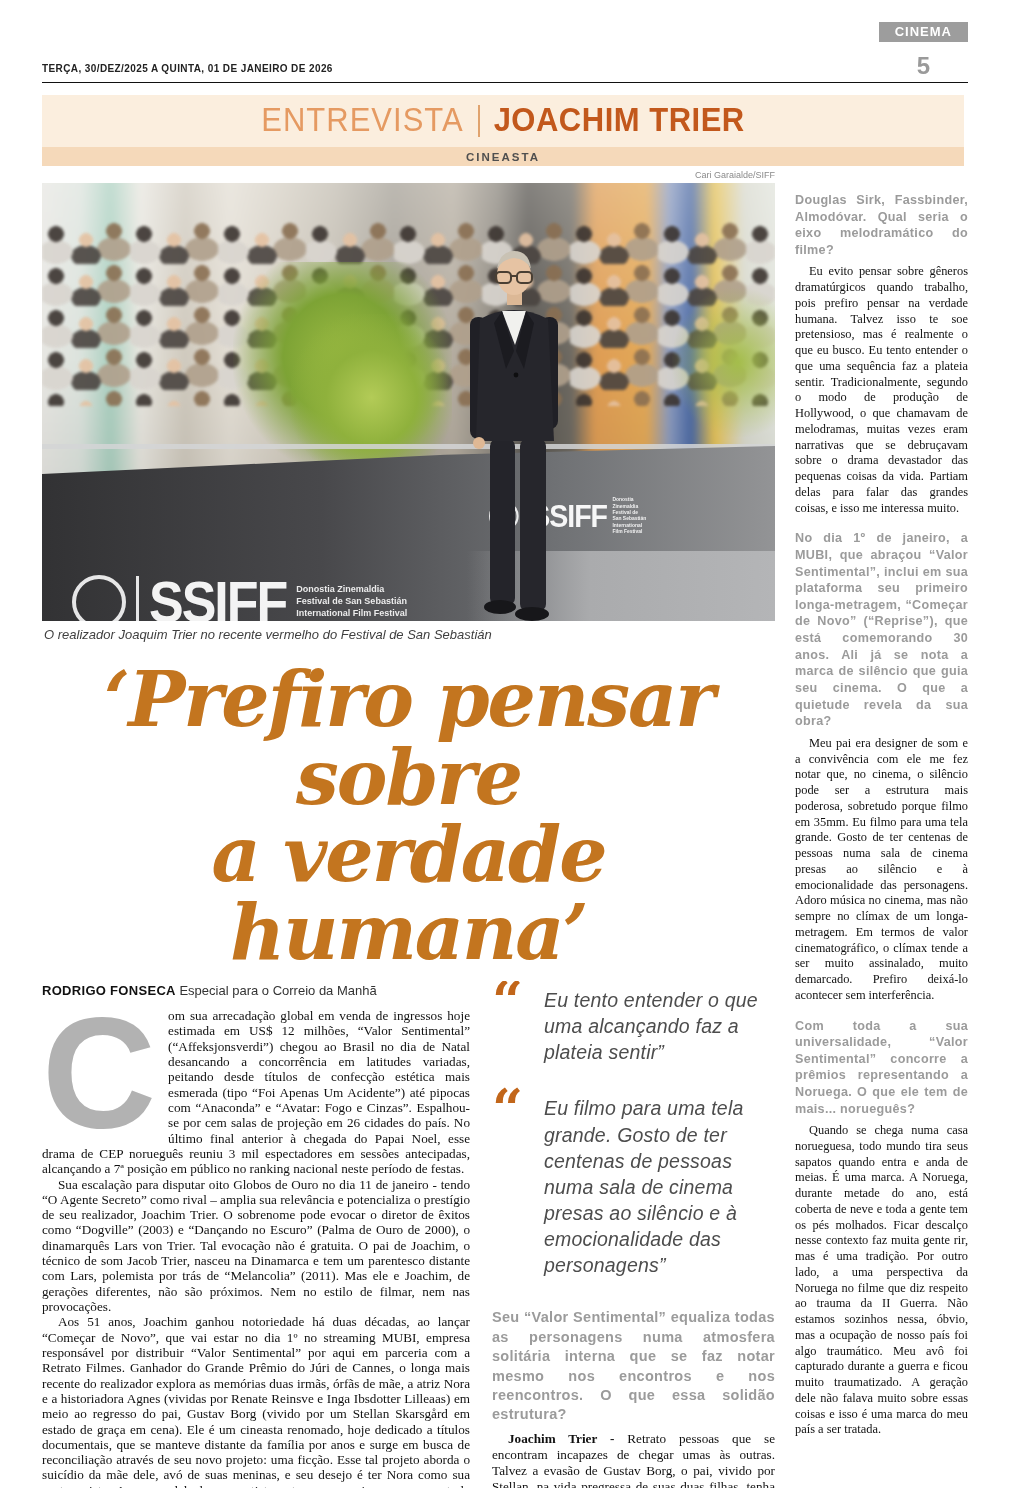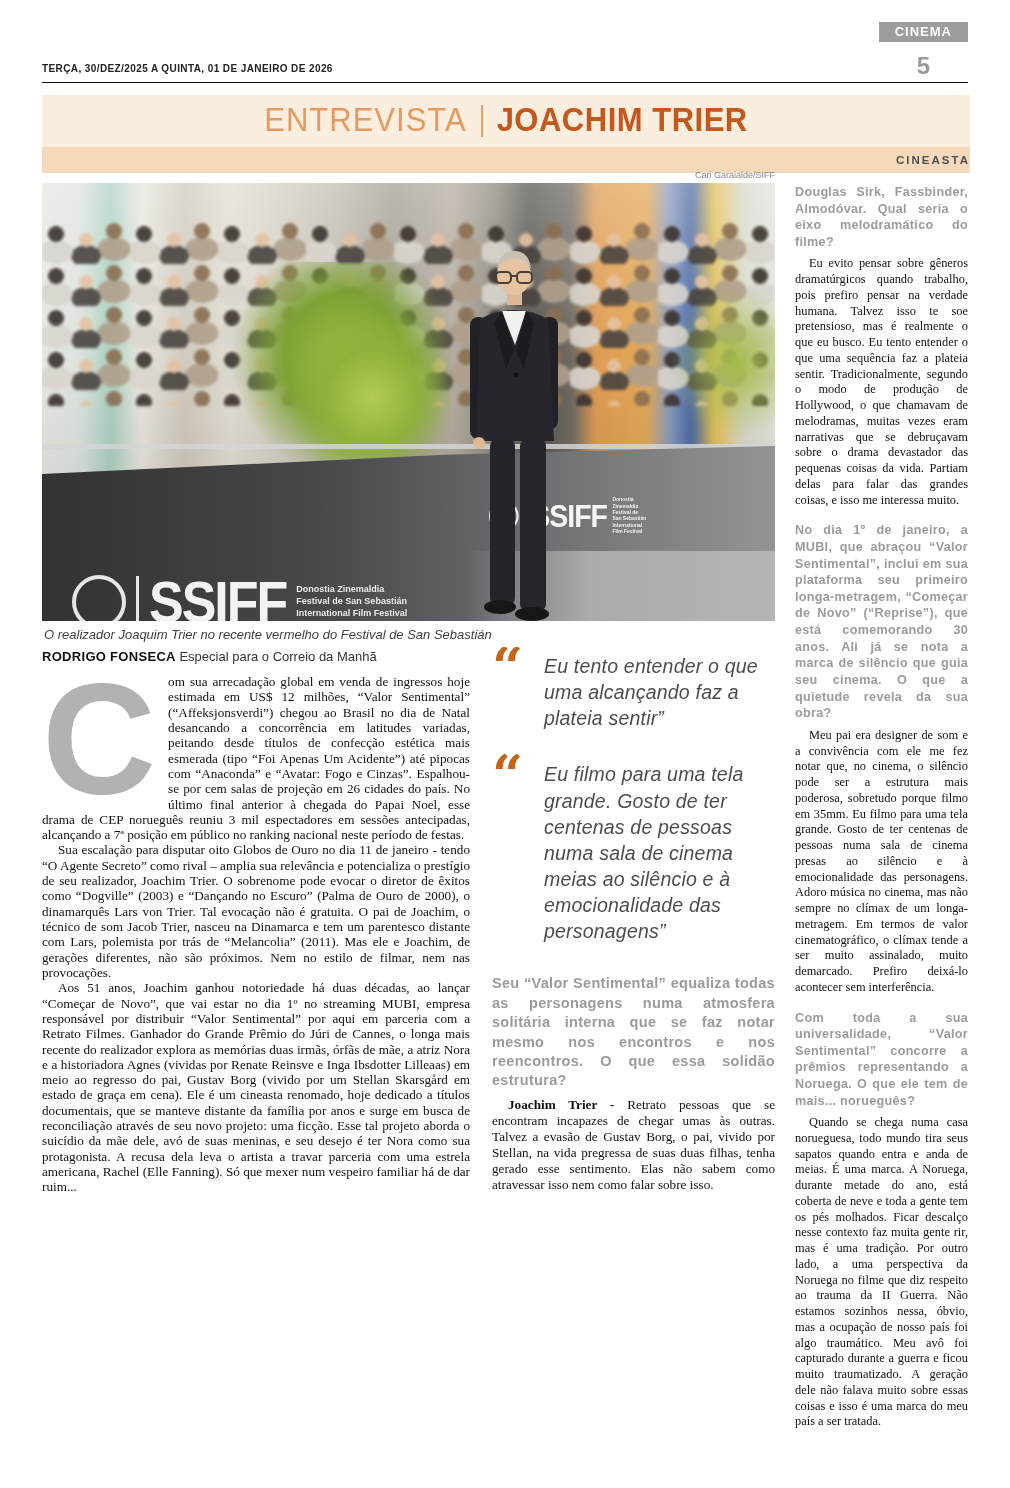--- a/index.html
+++ b/index.html
@@ -13,26 +13,26 @@
   .dateline{ font-family:"Liberation Sans",sans-serif; font-size:10px; letter-spacing:.4px;
              color:#222; font-weight:600; padding-bottom:4px; }
   .topbar-right{ display:flex; align-items:center; gap:12px;flex-direction:column; }
   .badge{ background:#9d9d9d; color:#fff; font-family:"Liberation Sans",sans-serif;
           font-weight:700; font-size:13px; letter-spacing:1px; padding:2px 16px 3px; }
   .masthead{ font-family:"DejaVu Serif",serif; font-weight:700; font-size:27px; color:#000; line-height:1; }
   .pagenum{ font-family:"Liberation Sans",sans-serif; font-size:24px; font-weight:600; color:#9a9a9a; line-height:1; }
   .rule{ position:absolute; left:42px; right:42px; top:82px; border-top:1.5px solid #111; }
 
   
-  .band{ position:absolute; left:42px; right:40px; top:95px; }
+  .band{ position:absolute; left:42px; right:46px; top:95px; }
   .band-main{ background:#fbeede; height:52px; display:flex; align-items:center; justify-content:center; gap:14px; }
   .kicker{ font-family:"Liberation Sans",sans-serif; font-size:31px; color:#e59a62; letter-spacing:1px; transform:scaleY(1.05); }
   .band-sep{ width:2px; height:32px; background:#e0a36e; }
   .subject{ font-family:"Liberation Sans",sans-serif; font-size:31px; font-weight:700; color:#c2581c; letter-spacing:.5px; transform:scaleY(1.05); }
-  .band-strip{ background:#f5d9ba; height:26px; display:flex; align-items:center; justify-content:flex-end; }
+  .band-strip{ background:#f5d9ba; height:19px; display:flex; align-items:center; justify-content:center; }
   .band-strip span{ font-family:"Liberation Sans",sans-serif; font-size:11.5px; font-weight:600; letter-spacing:2px; color:#4f4f4f; }
 
   
   .content{ position:absolute; left:42px; right:42px; top:170px; bottom:20px; display:flex; gap:20px; }
   .main{ width:733px; flex:none; }
   .col-right{ flex:1; overflow:hidden; padding-top:14px; }
 
   
   .credit{ font-family:"Liberation Sans",sans-serif; font-size:9px; color:#8a8a8a; text-align:right; height:13px; }
   .photo{ position:relative; width:733px; height:438px; overflow:hidden; background:#cfcfc9; }
@@ -97,21 +97,21 @@
   .pq-text{ font-family:"Liberation Sans",sans-serif; font-style:italic; font-weight:300; font-size:19.5px;
             line-height:1.34; color:#4d4d4d; letter-spacing:.2px; }
 
   .question{ font-family:"Liberation Sans",sans-serif; font-weight:700; color:#9b9b9b; letter-spacing:.3px;
              font-size:14.5px; line-height:1.34; margin:16px 0 6px; text-align:justify; }
   .answer{ font-size:13.2px; line-height:1.22; text-align:justify; text-indent:16px; color:#111; }
   .answer .lead{ font-weight:700; }
 
   .col-right .question{ font-size:12.6px; line-height:1.32; margin:14px 0 6px; }
   .col-right .answer{ font-size:12.4px; line-height:1.27; text-indent:14px; }
-  .col-right .question:first-child{ margin-top:0; }
+  .col-right .question:first-child{ margin-top:8px; }
 </style>
 </head>
 <body>
 
 <div class="page">
 
   <div class="topbar">
     <div class="dateline">TERÇA, 30/DEZ/2025 A QUINTA, 01 DE JANEIRO DE 2026</div>
     <div class="topbar-right">
       <span class="badge">CINEMA</span>
@@ -183,20 +183,24 @@
           <ellipse cx="82" cy="92" rx="17" ry="20" fill="#e6c3a3"></ellipse>
           <path d="M65,86 Q68,68 82,68 Q97,68 99,86 Q94,76 82,75 Q70,76 65,86 Z" fill="#c9c2b4"></path>
           <rect x="64" y="89" width="15" height="11" rx="4" fill="none" stroke="#4a3f33" stroke-width="2"></rect>
           <rect x="85" y="89" width="15" height="11" rx="4" fill="none" stroke="#4a3f33" stroke-width="2"></rect>
           <line x1="79" y1="93" x2="85" y2="93" stroke="#4a3f33" stroke-width="2"></line>
         </svg>
       </div>
 
       <div class="caption">O realizador Joaquim Trier no recente vermelho do Festival de San Sebastián</div>
 
+      <h1 class="headline">
+        <span>‘Prefiro pensar sobre</span><br>
+        <span>a verdade humana’</span>
+      </h1>
 
       <div class="columns">
 
         <div class="col-left">
           <div class="byline">
             <b>RODRIGO FONSECA</b>
             <span>Especial para o Correio da Manhã</span>
           </div>
           <div class="article">
             <p class="p-first"><span class="dropcap">C</span><span>om sua arrecadação global em venda de ingressos hoje estimada em US$ 12 milhões, “Valor Sentimental” (“Affeksjonsverdi”) chegou ao Brasil no dia de Natal desancando a concorrência em latitudes variadas, peitando desde títulos de confecção estética mais esmerada (tipo “Foi Apenas Um Acidente”) até pipocas com “Anaconda” e “Avatar: Fogo e Cinzas”. Espalhou-se por cem salas de projeção em 26 cidades do país. No último final anterior à chegada do Papai Noel, esse drama de CEP norueguês reuniu 3 mil espectadores em sessões antecipadas, alcançando a 7ª posição em público no ranking nacional neste período de festas.</span></p>
@@ -206,21 +210,21 @@
           </div>
         </div>
 
         <div class="col-middle">
           <div class="pullquote">
             <span class="qmark">“</span>
             <span class="pq-text">Eu tento entender o que uma alcançando faz a plateia sentir”</span>
           </div>
           <div class="pullquote">
             <span class="qmark">“</span>
-            <span class="pq-text">Eu filmo para uma tela grande. Gosto de ter centenas de pessoas numa sala de cinema meias ao silêncio e à emocionalidade das personagens”</span>
+            <span class="pq-text">Eu filmo para uma tela grande. Gosto de ter centenas de pessoas numa sala de cinema presas ao silêncio e à emocionalidade das personagens”</span>
           </div>
           <p class="question">Seu “Valor Sentimental” equaliza todas as personagens numa atmosfera solitária interna que se faz notar mesmo nos encontros e nos reencontros. O que essa solidão estrutura?</p>
           <p class="answer">
             <b class="lead">Joachim Trier -</b>
             <span>Retrato pessoas que se encontram incapazes de chegar umas às outras. Talvez a evasão de Gustav Borg, o pai, vivido por Stellan, na vida pregressa de suas duas filhas, tenha gerado esse sentimento. Elas não sabem como atravessar isso nem como falar sobre isso.</span>
           </p>
 
         </div>
 
       </div>

